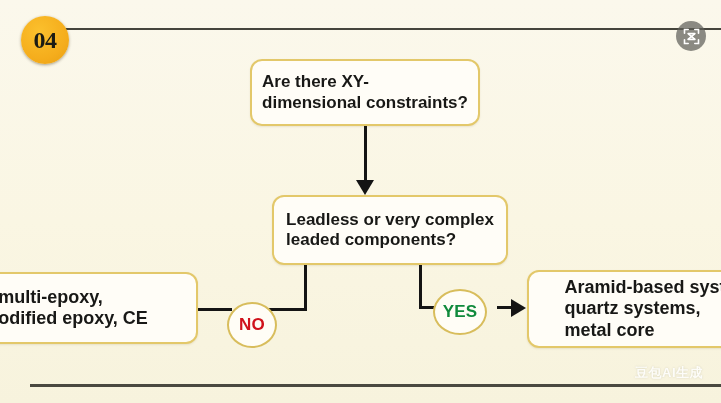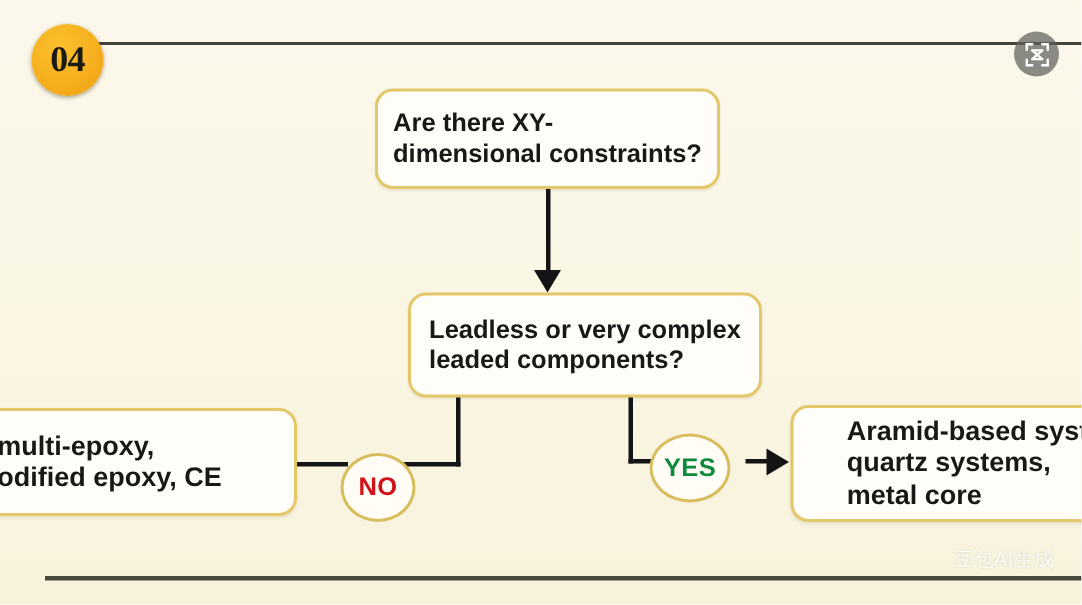--- a/index.html
+++ b/index.html
@@ -158,21 +158,21 @@
   #pill-yes { left: 433px; top: 289px; color: #108a3c; width: 50px; }
 
   
   .watermark {
     position: absolute;
     right: 18px;
     top: 364px;
     color: #ffffff;
     opacity: 0.82;
     font-size: 13px;
-    font-weight: normal;
+    font-weight: bold;
     letter-spacing: 0.5px;
     text-shadow: 0 0 2px rgba(170,165,140,0.55);
   }
 </style>
 </head>
 <body>
 
 <div id="slide">
 
   <div class="rule top"></div>

